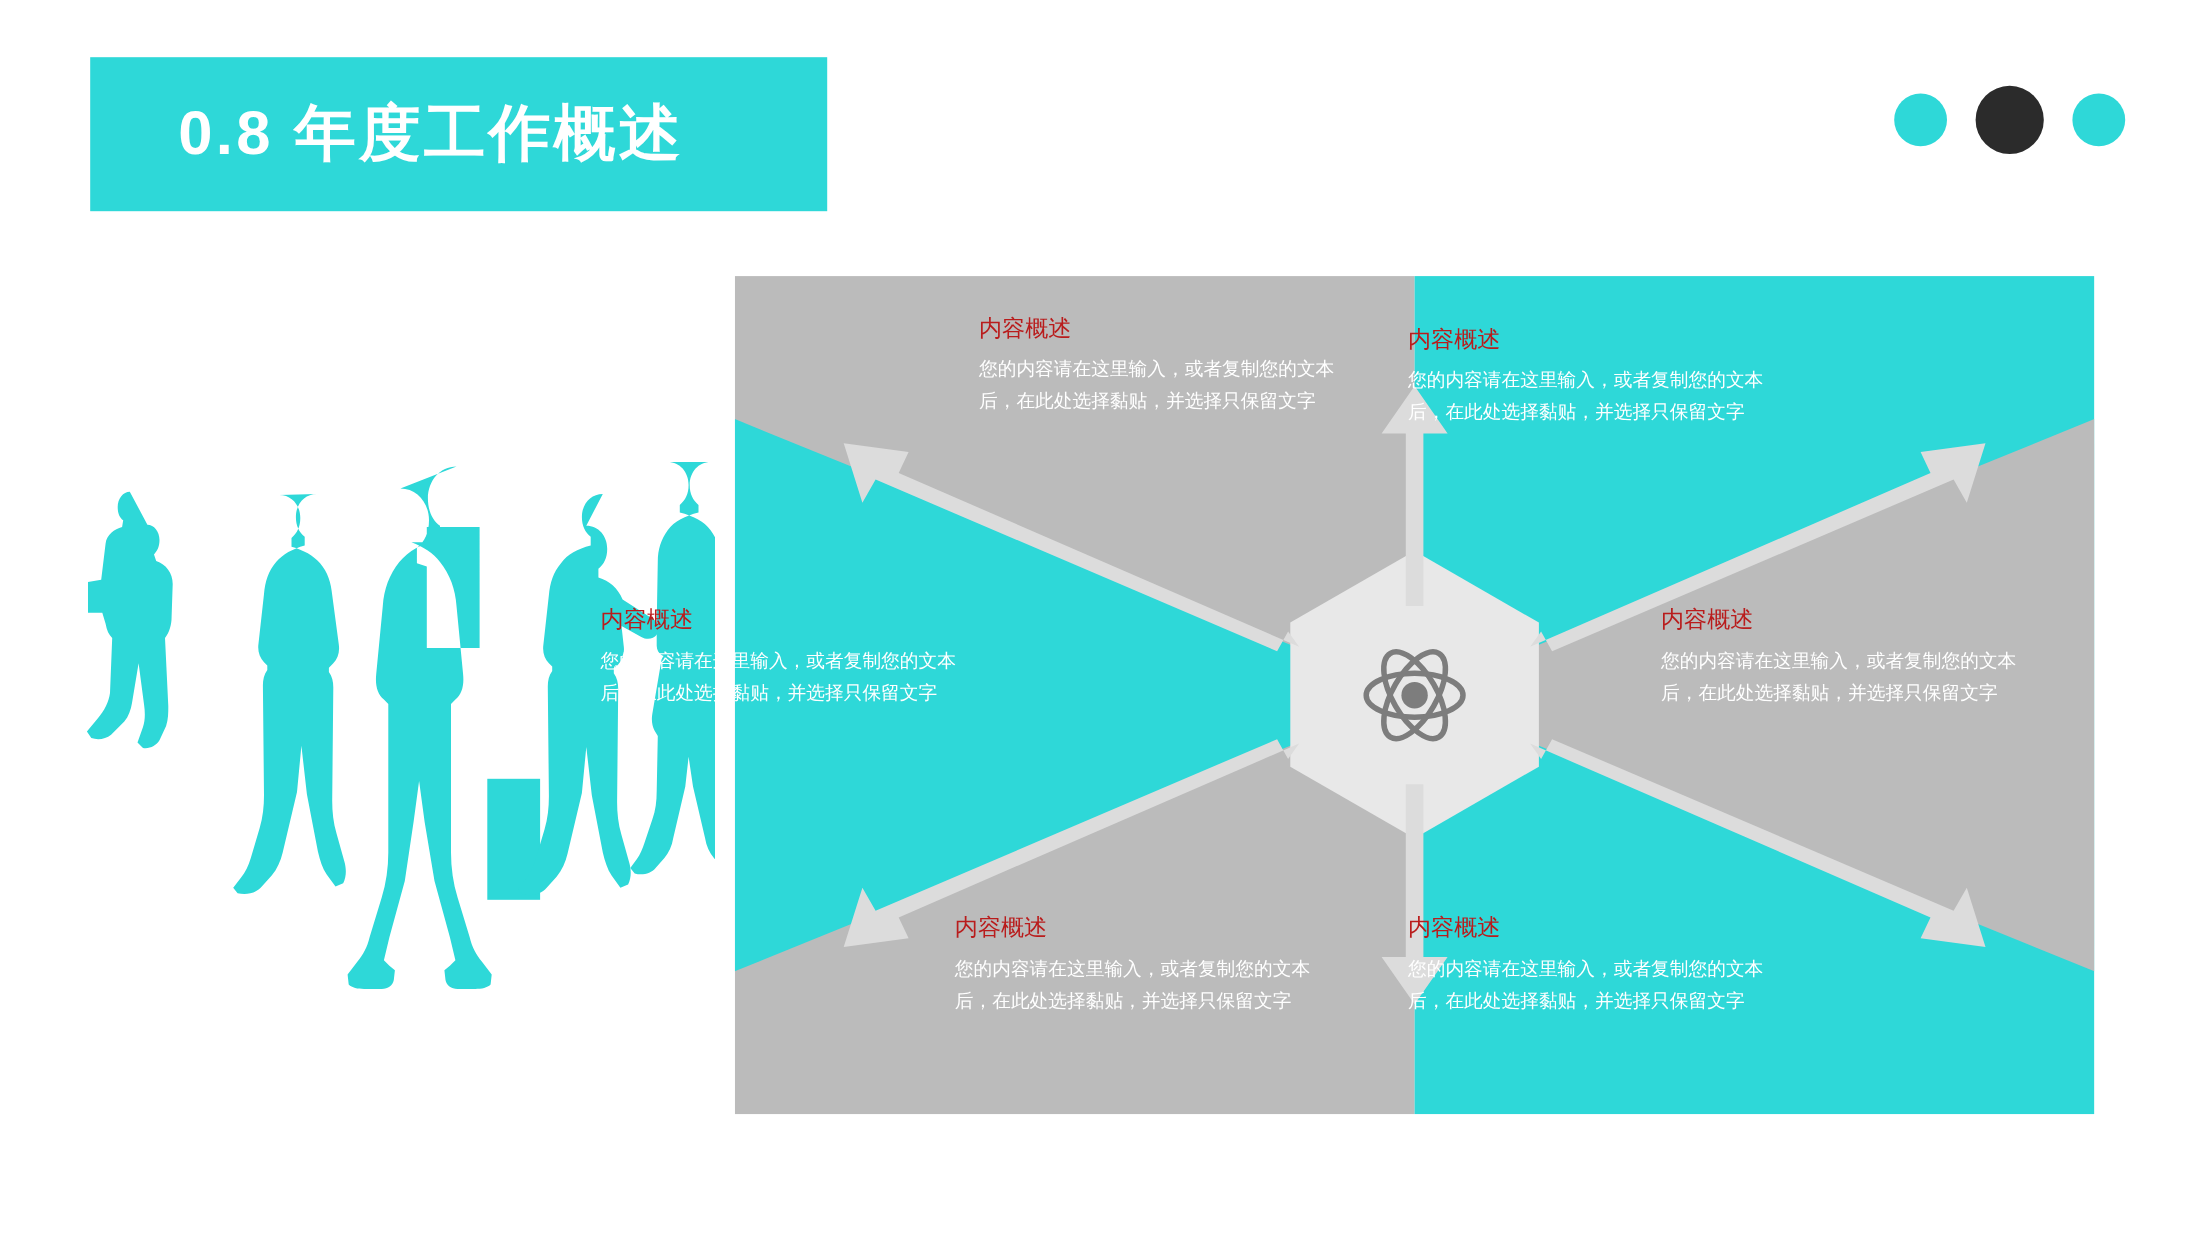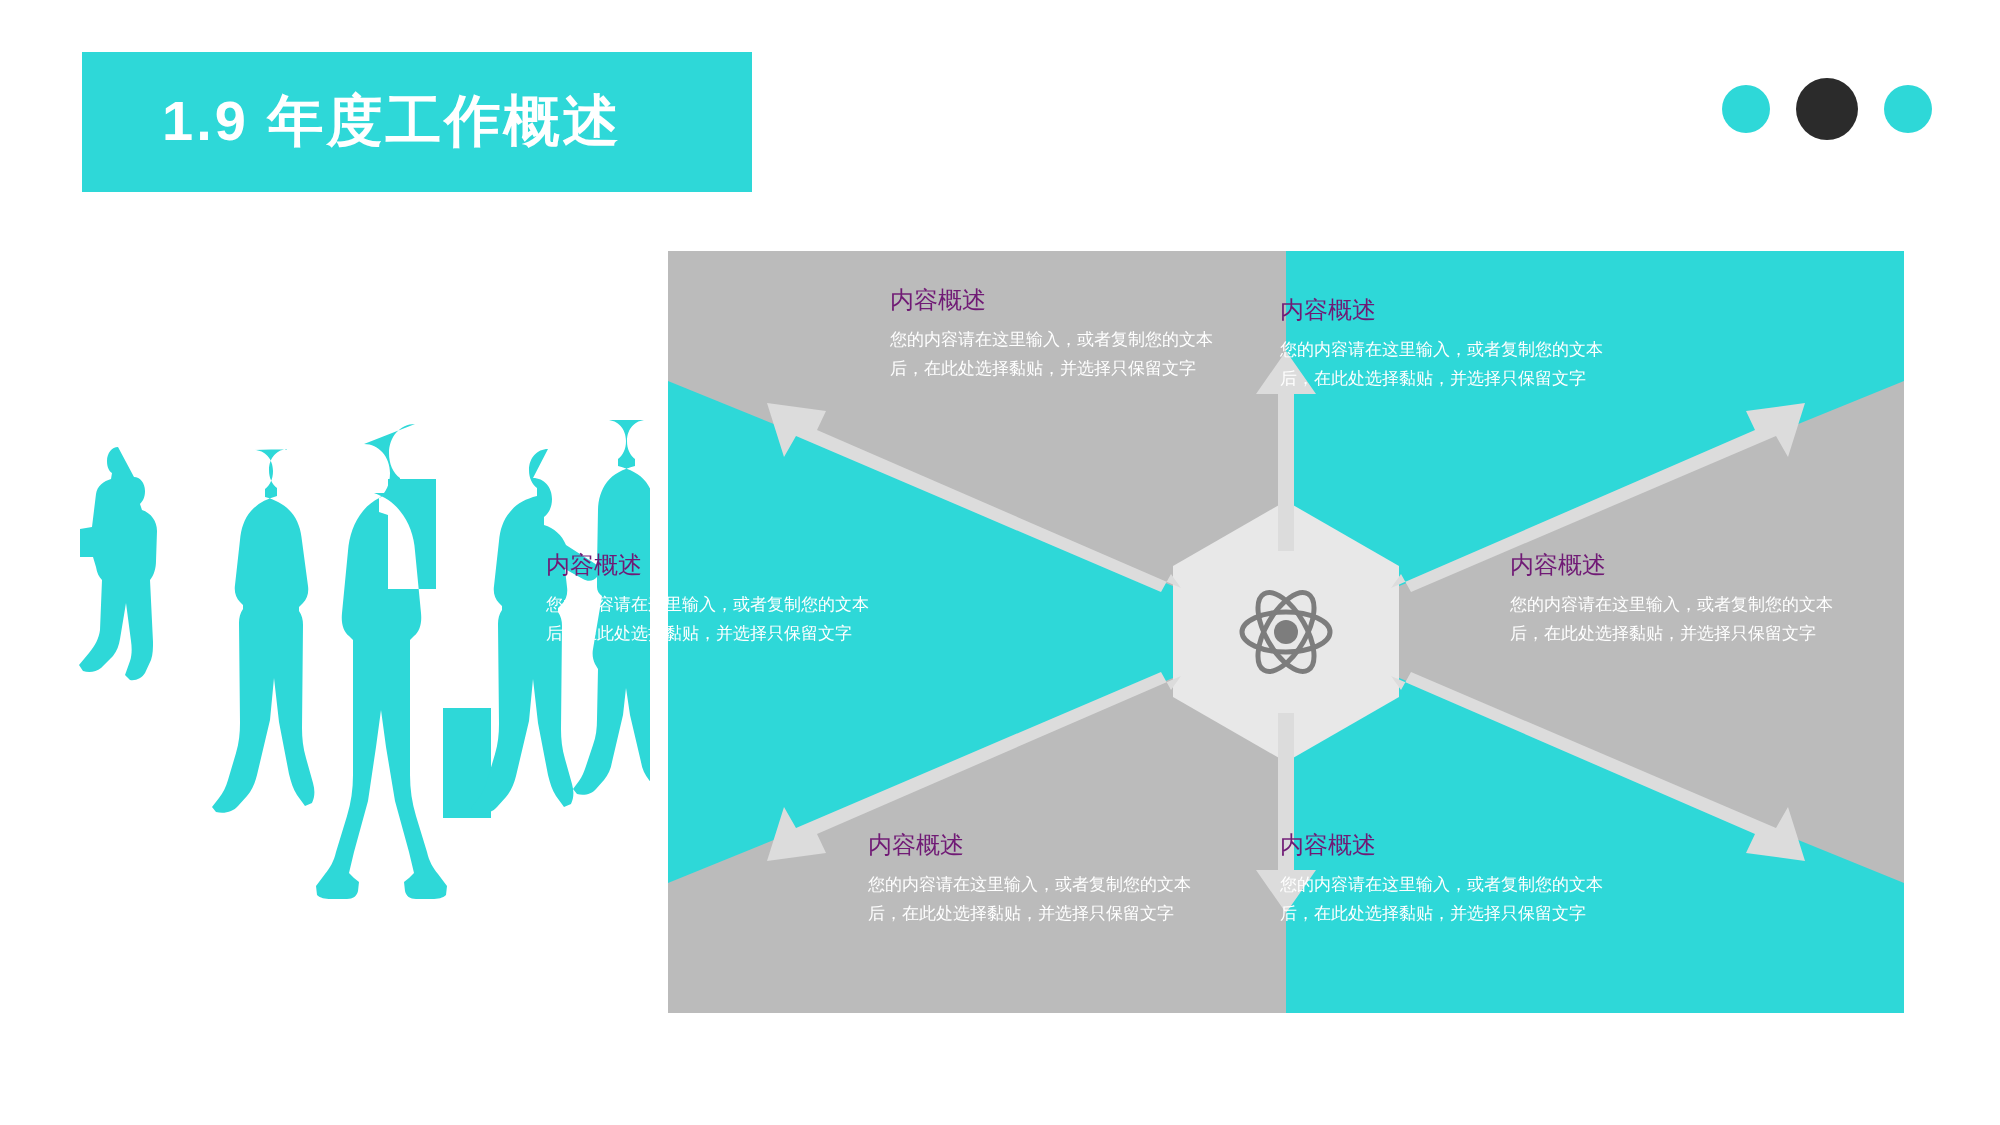--- a/index.html
+++ b/index.html
@@ -73,22 +73,22 @@
     width: 100%;
     height: 100%;
     display: block;
   }
 
   .quad {
     position: absolute;
     width: 330px;
   }
   .quad .qhead {
-    color: #701a75;
-    font-size: 24px;
+    color: #b91c1c;
+    font-size: 21px;
     line-height: 1.2;
     margin-bottom: 10px;
     white-space: nowrap;
   }
   .quad .qbody {
     color: #ffffff;
     font-size: 17px;
     line-height: 1.72;
   }
 
@@ -107,21 +107,21 @@
     top: 50%;
     transform: translate(-50%, -50%);
     width: 110px;
     height: 110px;
   }
 </style>
 </head>
 <body>
 
 <div id="title-banner">
-  <div id="title-text">1.9 年度工作概述</div>
+  <div id="title-text">0.8 年度工作概述</div>
 </div>
 
 <div id="dots">
   <span class="dot small" style="background:#2ed8d8"></span>
   <span class="dot big" style="background:#2b2b2b"></span>
   <span class="dot small" style="background:#2ed8d8"></span>
 </div>
 
 <div id="people">
   <svg viewBox="0 0 580 500" width="580" height="500" aria-hidden="true">

